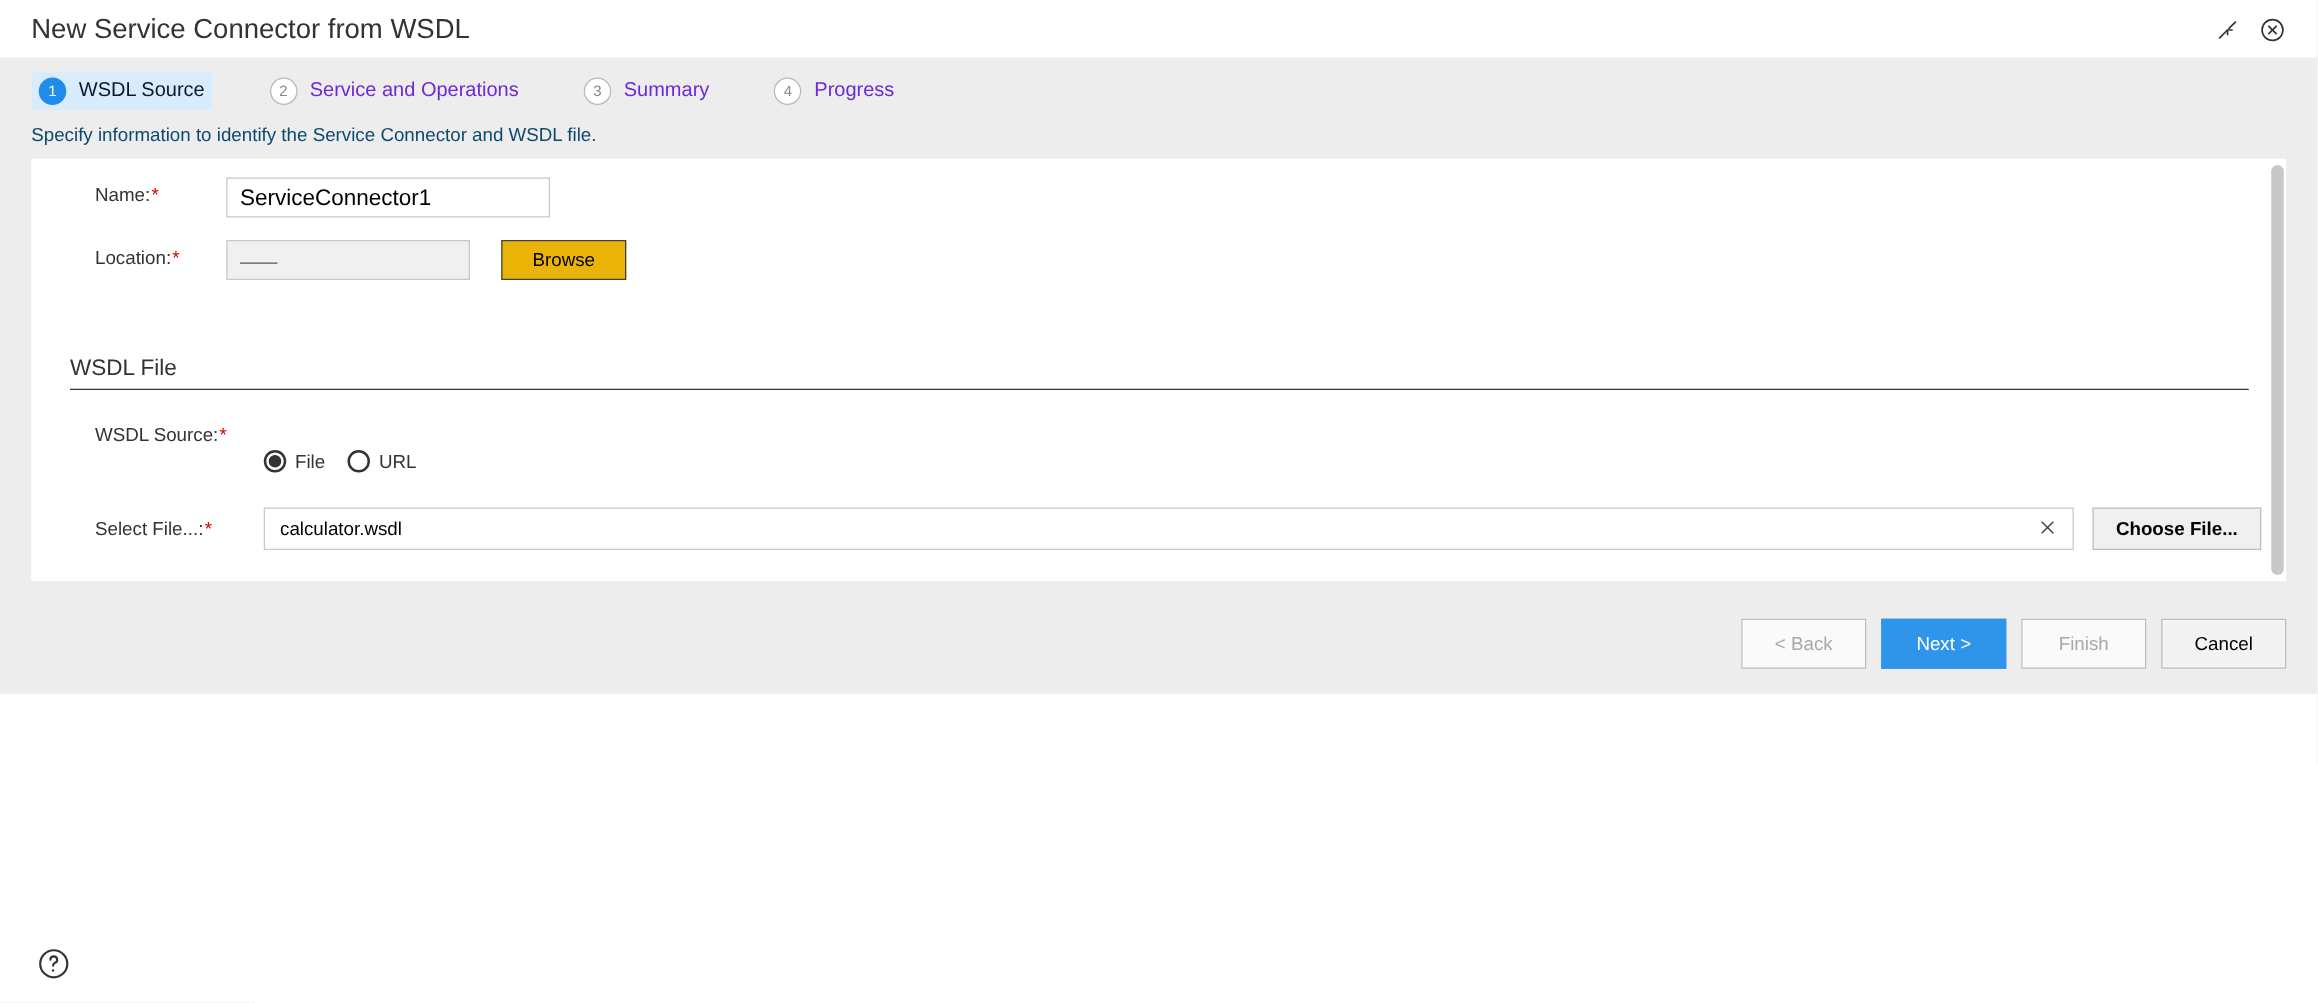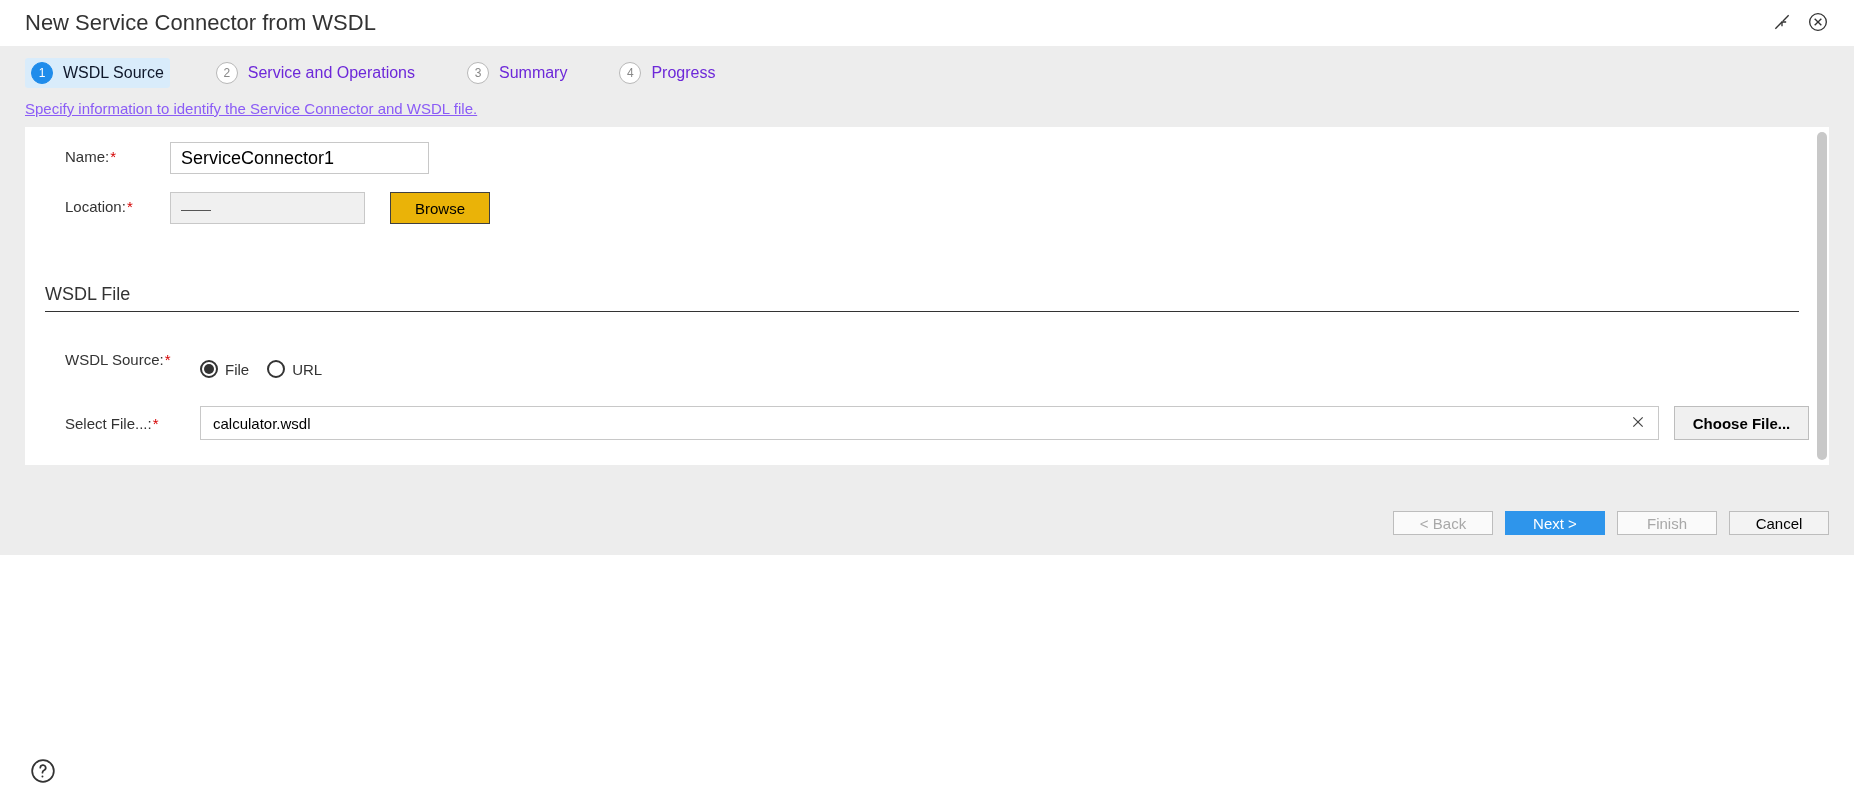--- a/index.html
+++ b/index.html
@@ -8,21 +8,21 @@
   font-size: 14px;
   color: #333;
   background: #fff;
   width: 1854px;
   height: 802px;
   overflow: hidden;
   font-weight: 300;
 }
 .dialog-header {
   display: flex;
-  align-items: flex-start;
+  align-items: flex-end;
   justify-content: space-between;
   padding: 10px 24px 10px 25px;
 }
 .dialog-title {
   font-size: 22px;
   font-weight: 400;
   color: #333;
 }
 .header-icons {
   display: flex;
@@ -82,28 +82,27 @@
   color: #fff;
 }
 .step.active .step-label {
   color: #0f172a;
   font-weight: 400;
 }
 
 .instruction {
   padding: 0 25px 10px 25px;
   font-size: 15px;
-  color: #8b5cf6;
-  text-decoration: underline;
+  color: #0c4a6e;
 }
 
 .panel {
   background: #fff;
   margin: 0 25px;
-  padding: 15px 20px 25px 40px;
+  padding: 15px 20px 25px 51px;
   position: relative;
 }
 
 .form-row {
   display: flex;
   align-items: flex-start;
   margin-bottom: 18px;
 }
 .form-label {
   width: 105px;
@@ -164,21 +163,21 @@
   color: #333;
   margin-top: 60px;
   margin-left: -20px;
   padding-bottom: 6px;
   border-bottom: 1px solid #333;
   margin-right: 10px;
 }
 
 .radio-row {
   display: flex;
-  align-items: center;
+  align-items: flex-start;
   margin-top: 28px;
 }
 .radio-label-col {
   width: 135px;
   font-size: 15px;
 }
 .radio-group {
   display: flex;
   align-items: center;
   gap: 18px;
@@ -269,28 +268,27 @@
 }
 
 .footer-buttons {
   display: flex;
   gap: 12px;
   justify-content: flex-end;
   padding: 30px 25px 0 0;
 }
 .ftr-btn {
   min-width: 100px;
-  height: 24px;
+  height: 40px;
   border: 1px solid #bdbdbd;
   background: #f3f3f3;
   font-size: 15px;
   cursor: pointer;
   font-family: inherit;
   font-weight: 300;
-  margin-top: 16px;
 }
 .ftr-btn.disabled {
   color: #a8a8a8;
   cursor: default;
   background: #fafafa;
 }
 .ftr-btn.primary {
   background: #2e95eb;
   border-color: #2e95eb;
   color: #fff;

